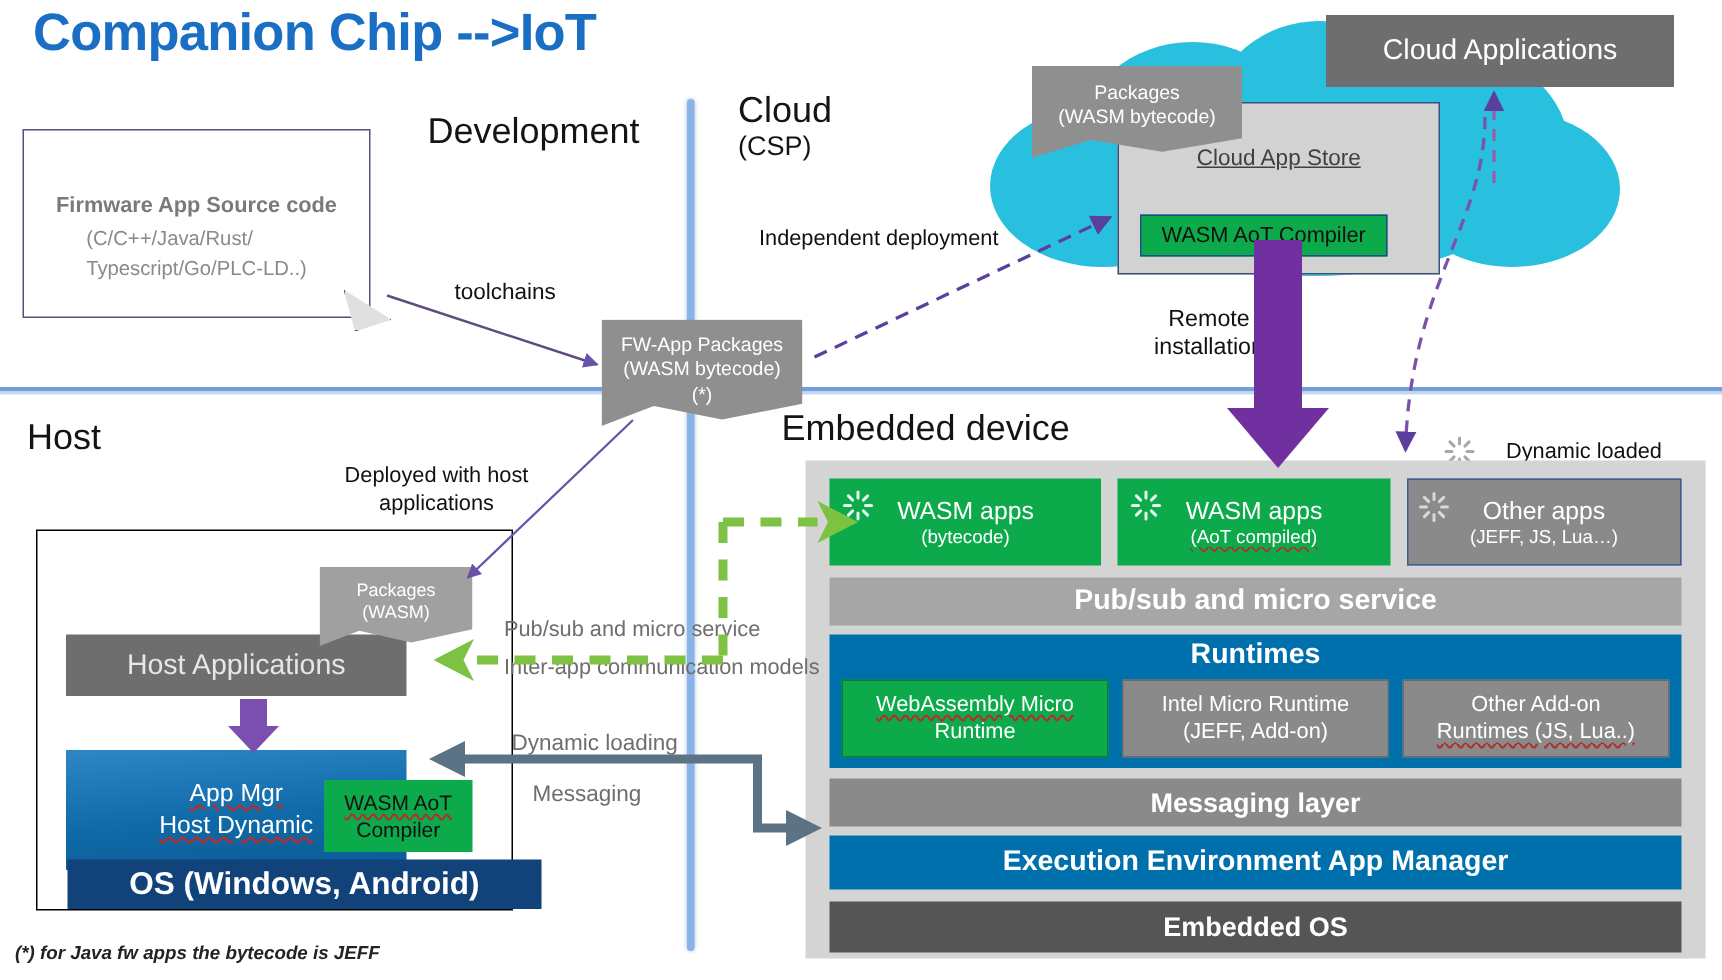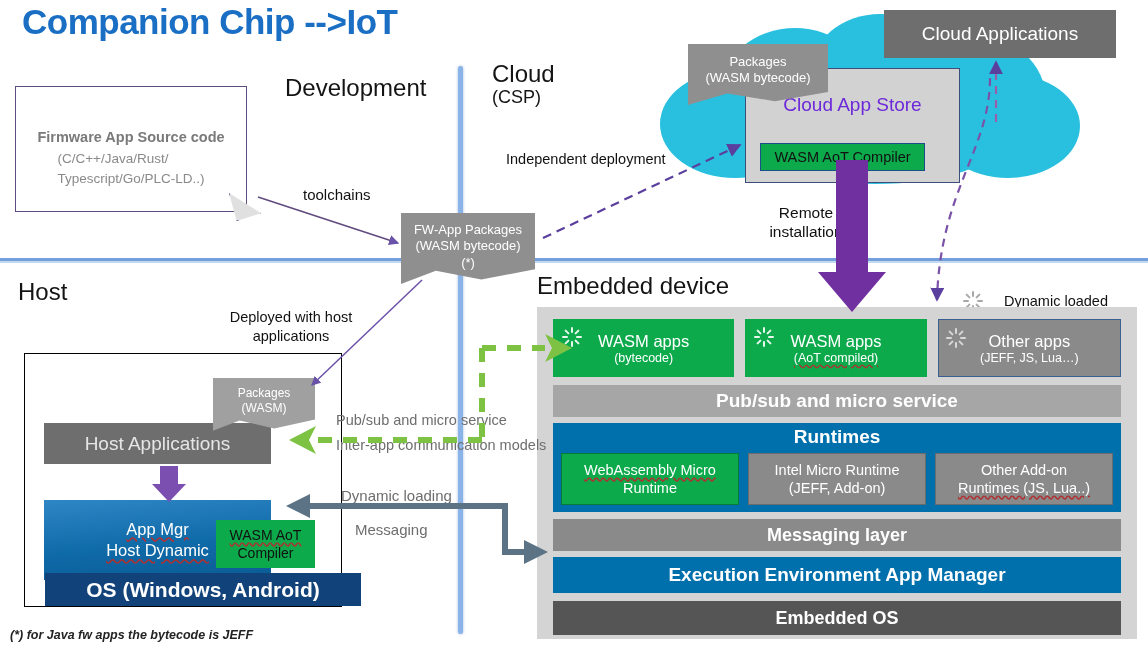--- a/index.html
+++ b/index.html
@@ -72,21 +72,21 @@
 
 <div class="abs hdiv" style="left:0;top:258px;width:1148px;"></div>
 <div class="abs vdiv" style="left:458px;top:66px;height:568px;"></div>
 
 <div class="abs caption" style="left:285px;top:74px;">Development</div>
 <div class="abs caption" style="left:492px;top:60px;">
   <span>Cloud</span>
   <span class="sub">(CSP)</span>
 </div>
 <div class="abs caption" style="left:18px;top:278px;">Host</div>
-<div class="abs caption" style="left:537px;top:272px;">Embedded device</div>
+<div class="abs caption" style="left:521px;top:272px;">Embedded device</div>
 
 <div class="abs ctr" id="srcbox" style="flex-direction:column;">
   <div class="t1">Firmware App Source code</div>
   <div class="t2">
     <span>(C/C++/Java/Rust/</span><br>
     <span>Typescript/Go/PLC-LD..)</span>
   </div>
 </div>
 <div class="abs" id="srcflag"></div>
 
@@ -97,21 +97,21 @@
   <div style="left:236px;top:22px; width:150px;height:132px;"></div>
   <div style="left:276px;top:62px; width:144px;height:104px;"></div>
   <div style="left:90px; top:86px; width:250px;height:86px;"></div>
 </div>
 
 <div class="abs ctr gbox" style="left:884px;top:10px;width:232px;height:48px;font-size:19px;">
   <span>Cloud Applications</span>
 </div>
 
 <div class="abs" style="left:745px;top:68px;width:213px;height:113px;background:#d2d2d2;border:1.2px solid #3b4f7a;">
-  <div class="ctr" style="width:100%;height:58px;font-size:19px;color:#6d28d9;padding-top:14px;box-sizing:border-box;">Cloud App Store</div>
+  <div class="ctr" style="width:100%;height:58px;font-size:15px;color:#404040;padding-top:14px;box-sizing:border-box;text-decoration:underline;">Cloud App Store</div>
   <div class="ctr greenbox" style="position:absolute;left:14px;top:74px;width:163px;height:26px;
               font-size:14.5px;color:#111;border:1px solid #1a4f8a;">
     <span>WASM AoT Compiler</span>
   </div>
 </div>
 
 <div class="abs callout" style="left:688px;top:44px;width:140px;height:55px;padding-top:10px;font-size:13px;
             clip-path:polygon(0 0,100% 0,100% 74%,62% 88%,28% 76%,0 94%);">
   <span class="l">Packages</span>
   <span class="l">(WASM bytecode)</span>

